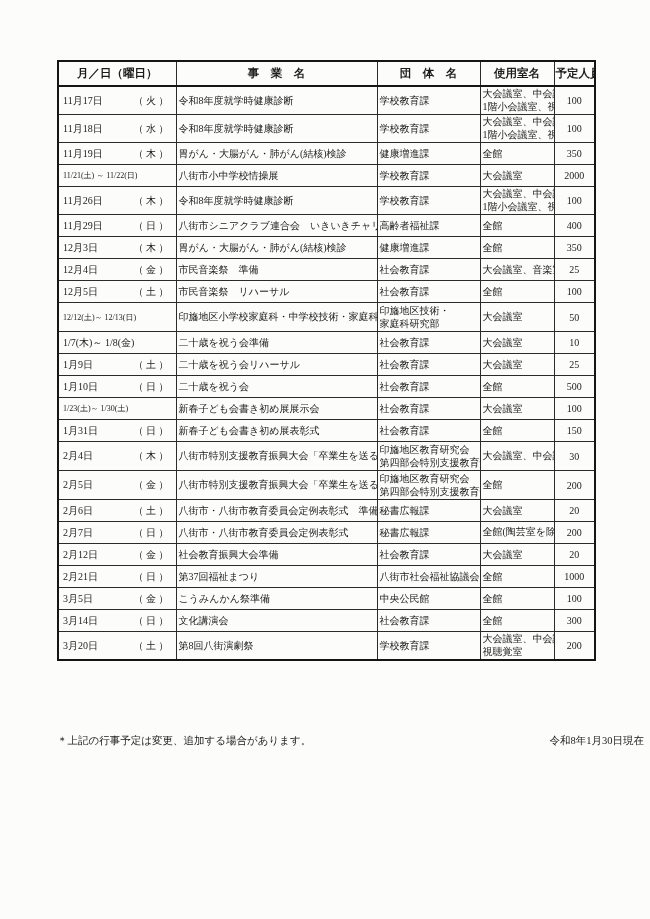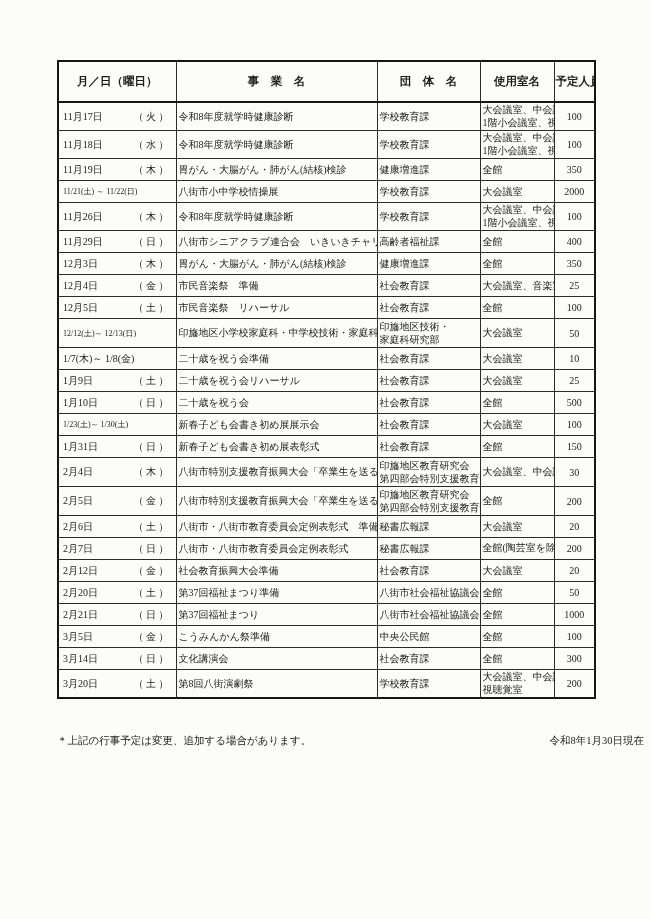--- a/index.html
+++ b/index.html
@@ -21,21 +21,21 @@
     border-collapse: collapse;
     table-layout: fixed;
     border: 2px solid #151515;
   }
   .schedule th, .schedule td {
     border: 1px solid #2b2b2b;
     overflow: hidden;
   }
   .schedule thead th {
     border-bottom: 2px solid #151515;
-    height: 41px;
+    height: 25px;
     font-size: 11.5px;
     font-weight: bold;
     text-align: center;
     padding: 2px 1px;
     white-space: nowrap;
   }
   th.th-sm { font-size: 8px; }
   .schedule td {
     height: 22px;
     font-size: 10px;
@@ -333,32 +333,20 @@
             </div>
           </td>
           <td class="c-event">社会教育振興大会準備</td>
           <td class="c-org">社会教育課</td>
           <td class="c-room">大会議室</td>
           <td class="c-count">20</td>
         </tr>
         <tr>
           <td class="c-date">
             <div class="dwrap">
-              <span class="d-main">2月20日</span>
-              <span class="d-day">（ 土 ）</span>
-            </div>
-          </td>
-          <td class="c-event">第37回福祉まつり準備</td>
-          <td class="c-org f85">八街市社会福祉協議会</td>
-          <td class="c-room">全館</td>
-          <td class="c-count">50</td>
-        </tr>
-        <tr>
-          <td class="c-date">
-            <div class="dwrap">
               <span class="d-main">2月21日</span>
               <span class="d-day">（ 日 ）</span>
             </div>
           </td>
           <td class="c-event">第37回福祉まつり</td>
           <td class="c-org f85">八街市社会福祉協議会</td>
           <td class="c-room">全館</td>
           <td class="c-count">1000</td>
         </tr>
         <tr>

